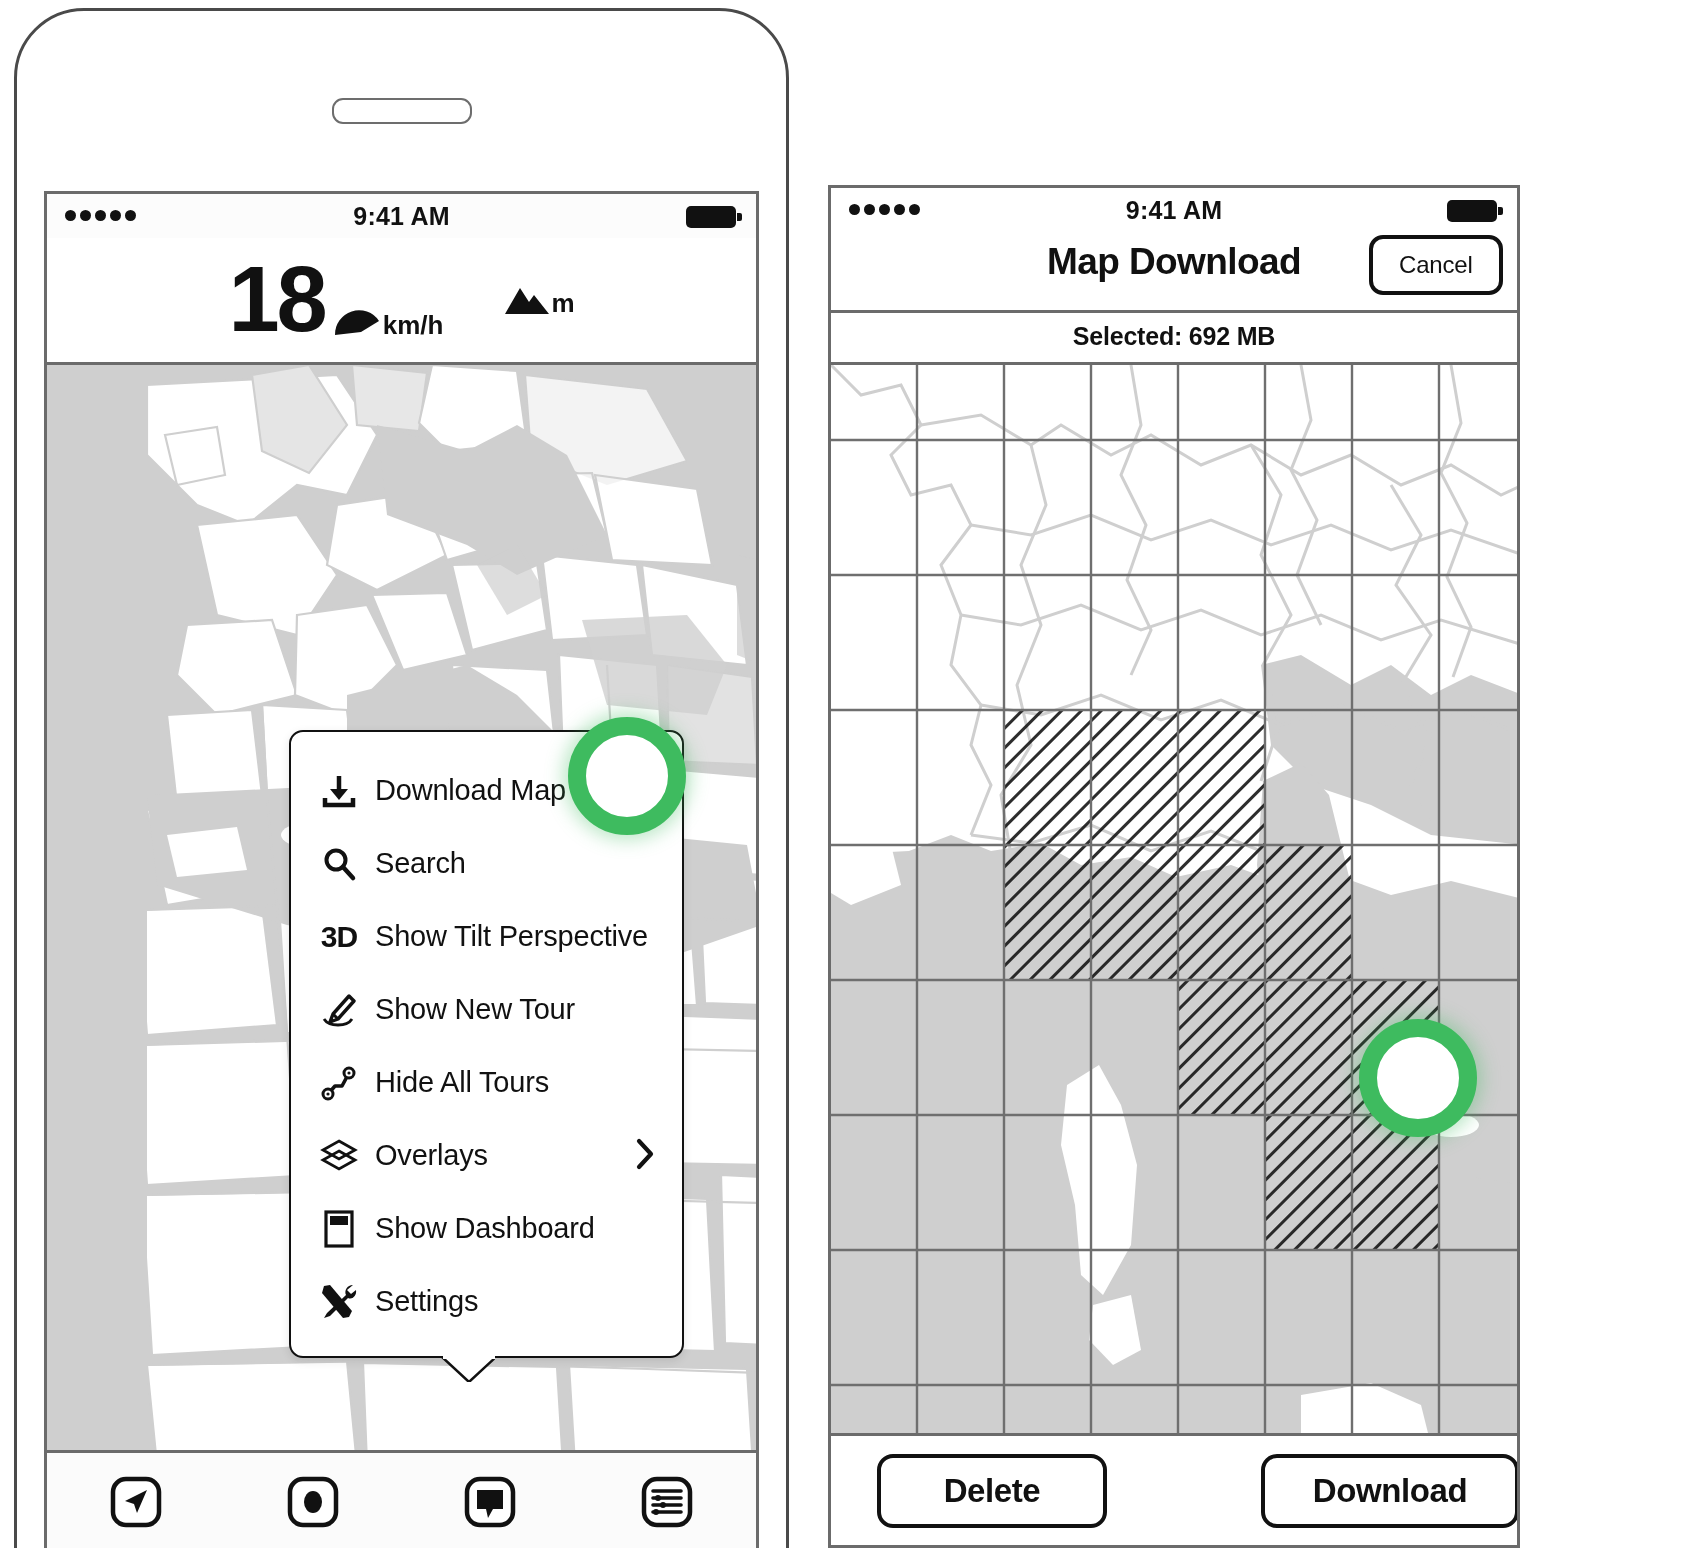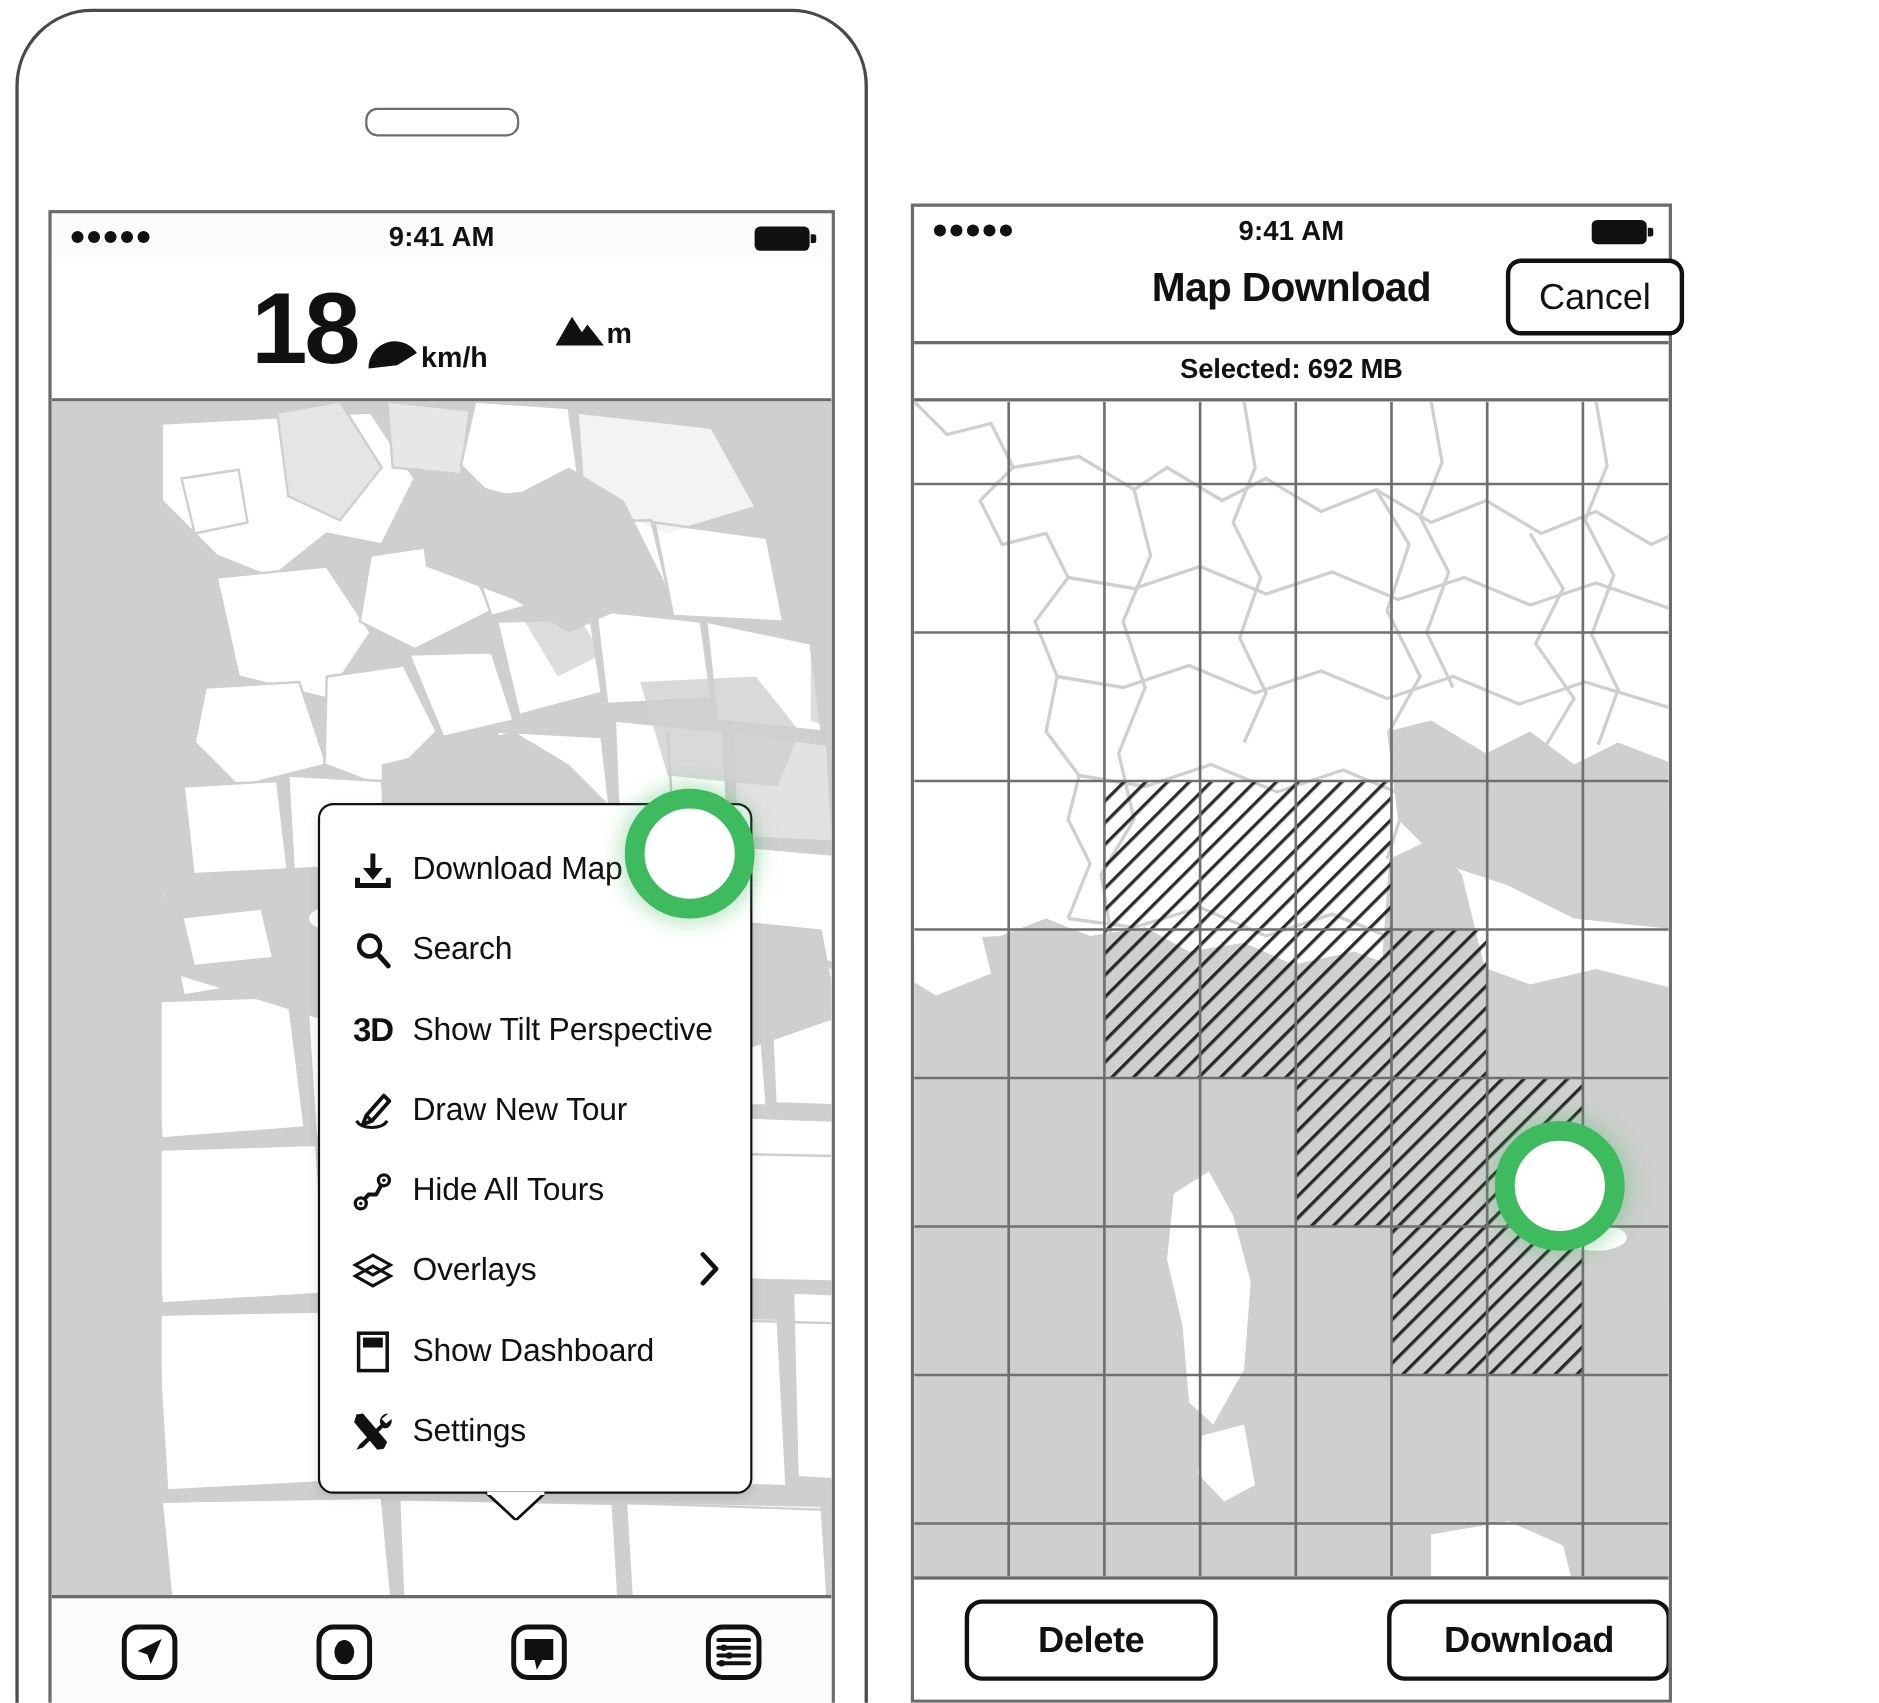--- a/index.html
+++ b/index.html
@@ -109,21 +109,21 @@
     position:absolute;left:0;right:0;top:44px;height:78px;
     border-bottom:3px solid #6b6b6b;background:transparent;
   }
   .navtitle{
     position:absolute;left:0;right:0;top:9px;text-align:center;
     font-size:37px;font-weight:bold;letter-spacing:-.6px;
   }
   .cancel-btn{
     position:absolute;right:-4px;top:6px;
     padding:12px 26px;border:4px solid #111;border-radius:14px;
-    background:#fff;font-size:33px;letter-spacing:-.2px;
+    background:#fff;font-size:24px;letter-spacing:-.2px;
   }
   .selbar{
     position:absolute;left:0;right:0;top:122px;height:52px;
     display:flex;align-items:center;justify-content:center;
     border-bottom:3px solid #6b6b6b;background:transparent;
   }
   .selbar span{font-size:25px;font-weight:bold;letter-spacing:-.2px;}
   .gridmap{
     position:absolute;left:0;right:0;top:177px;bottom:112px;overflow:hidden;
   }
@@ -305,21 +305,21 @@
         </div>
 
         <div class="menu-row">
           <span class="menu-ico">
             <svg width="36" height="36" viewBox="0 0 36 36">
               <path d="M28 4 L12 22 L9 30 L17 27 L33 9 Z" fill="none" stroke="#111" stroke-width="3.4" stroke-linejoin="round"></path>
               <path d="M12 22 L17 27" stroke="#111" stroke-width="3"></path>
               <path d="M3 27 C8 35, 26 35, 31 27" fill="none" stroke="#111" stroke-width="2.8"></path>
             </svg>
           </span>
-          <span class="menu-label">Draw New Tour</span>
+          <span class="menu-label">Show New Tour</span>
         </div>
 
         <div class="menu-row">
           <span class="menu-ico">
             <svg width="36" height="36" viewBox="0 0 36 36">
               <path d="M7 29 L14 21 L21 21 L28 8" fill="none" stroke="#111" stroke-width="3.6" stroke-linejoin="round"></path>
               <circle cx="7" cy="29" r="5" fill="#fff" stroke="#111" stroke-width="3"></circle>
               <circle cx="28" cy="8" r="5" fill="#fff" stroke="#111" stroke-width="3"></circle>
               <circle cx="7" cy="29" r="1.6" fill="#111"></circle>
               <circle cx="28" cy="8" r="1.6" fill="#111"></circle>

